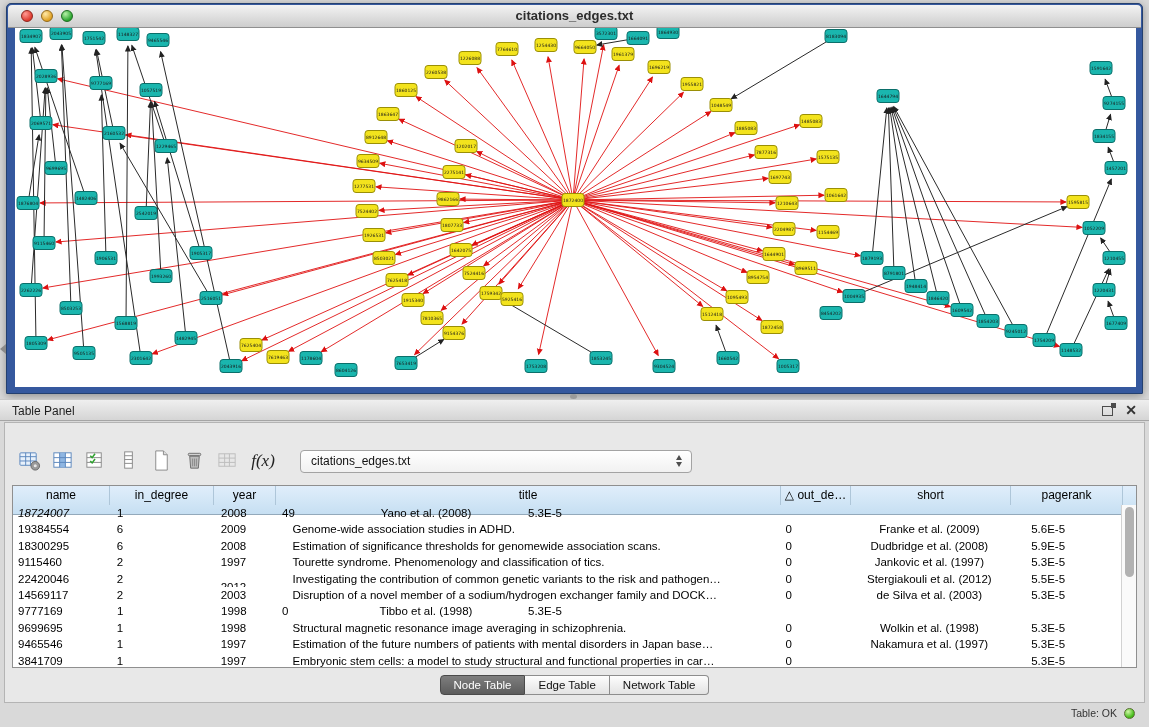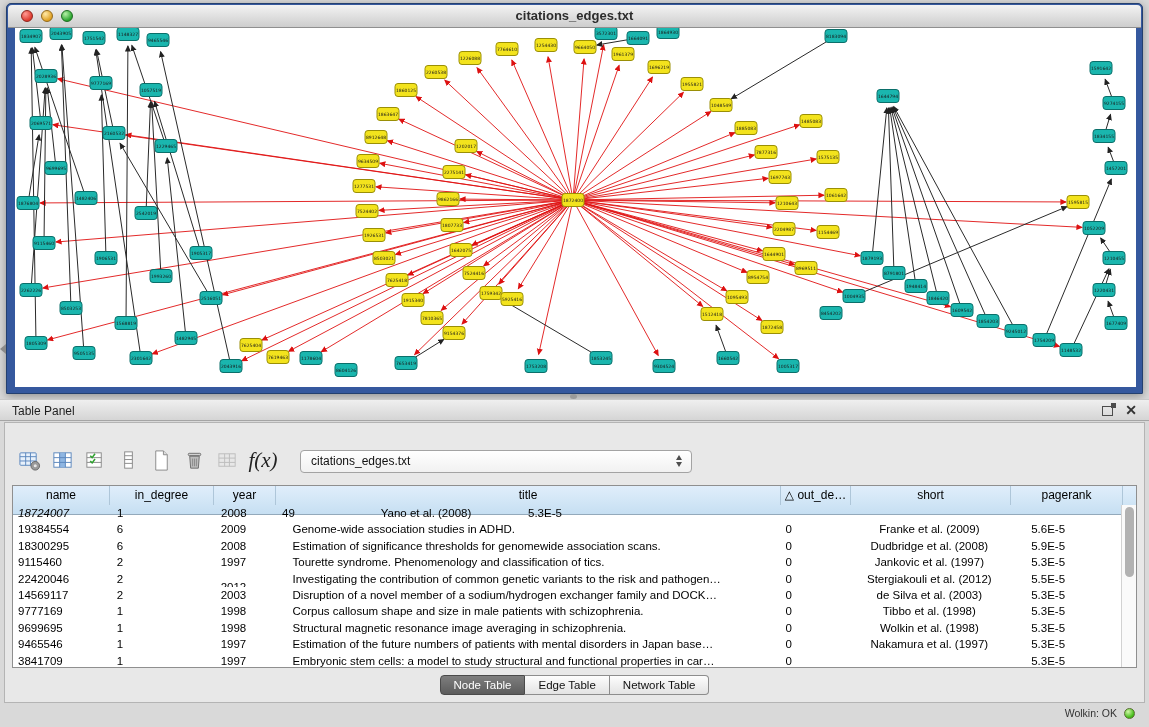--- a/index.html
+++ b/index.html
@@ -43,21 +43,21 @@
   .close-icon { position:absolute; right:12px; top:2px; font-size:14px; font-weight:bold; color:#333; cursor:default; }
 
   .panel-body { position:absolute; left:4px; top:422px; width:1141px; height:281px;
                 background:#e8e8e8; border:1px solid #b4b4b4; }
 
   
   .toolbar { position:absolute; left:0; top:0; width:100%; height:56px; display:flex;
              align-items:flex-end; padding:0 0 6px 12px; gap:8px; }
   .tool-btn { width:25px; height:25px; display:flex; align-items:center; justify-content:center; }
   .tool-btn svg { width:23px; height:23px; }
-  .fx-btn { font-family:"Liberation Serif", serif; font-style:italic; font-size:21px; color:#222;
+  .fx-btn { font-family:"Liberation Serif", serif; font-style:italic; font-size:17px; color:#222;
             width:30px; height:25px; display:flex; align-items:center; justify-content:center;text-align:right; }
   .combo { position:relative; margin-left:14px; width:392px; height:23px;
            background:linear-gradient(#ffffff,#f1f1f1); border:1px solid #a3a3a3; border-radius:4px;
            font-size:12px; color:#111; line-height:21px; padding-left:10px; }
   .combo-arrows { position:absolute; right:7px; top:4px; width:10px; }
   .combo-arrows::before { content:""; display:block; margin:0 auto 2px; width:0; height:0;
            border-left:3.5px solid transparent; border-right:3.5px solid transparent; border-bottom:5px solid #4e4e4e; }
   .combo-arrows::after { content:""; display:block; margin:0 auto; width:0; height:0;
            border-left:3.5px solid transparent; border-right:3.5px solid transparent; border-top:5px solid #4e4e4e; }
 
@@ -796,21 +796,20 @@
           <div class="td td-year" style="width: 62px;">2003</div>
           <div class="td td-title" style="width: 505px;">Disruption of a novel member of a sodium/hydrogen exchanger family and DOCK…</div>
           <div class="td td-out_degree" style="width: 70px;">0</div>
           <div class="td td-short" style="width: 160px;">de Silva et al. (2003)</div>
           <div class="td td-pagerank" style="width: 112px;">5.3E-5</div>
         </div>
         <div class="tr">
           <div class="td td-name" style="width: 97px;">9777169</div>
           <div class="td td-in_degree" style="width: 104px;">1</div>
           <div class="td td-year" style="width: 62px;">1998</div>
-          <div class="td td-title" style="width: 505px;">Corpus callosum shape and size in male patients with schizophrenia.</div>
           <div class="td td-out_degree" style="width: 70px;">0</div>
           <div class="td td-short" style="width: 160px;">Tibbo et al. (1998)</div>
           <div class="td td-pagerank" style="width: 112px;">5.3E-5</div>
         </div>
         <div class="tr">
           <div class="td td-name" style="width: 97px;">9699695</div>
           <div class="td td-in_degree" style="width: 104px;">1</div>
           <div class="td td-year" style="width: 62px;">1998</div>
           <div class="td td-title" style="width: 505px;">Structural magnetic resonance image averaging in schizophrenia.</div>
           <div class="td td-out_degree" style="width: 70px;">0</div>
@@ -842,15 +841,15 @@
   </div>
 
   <div class="tabs" id="tabs">
       <div class="tab selected">Node Table</div>
       <div class="tab">Edge Table</div>
       <div class="tab">Network Table</div>
     </div>
 </div>
 
 <div class="statusbar">
-  <span class="mem-label">Wolkin: OK</span>
+  <span class="mem-label">Table: OK</span>
   <span class="led"></span>
 </div>
 
 </body></html>

